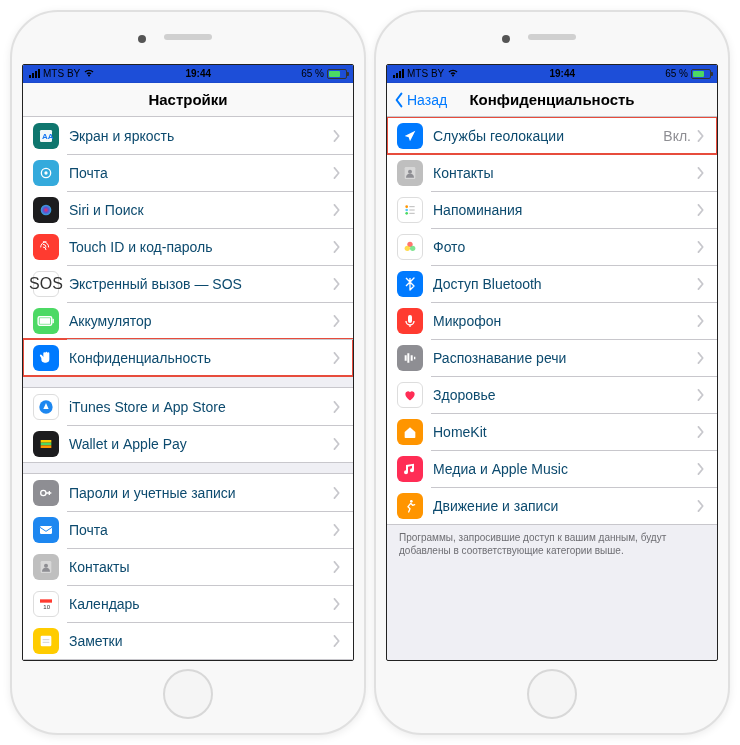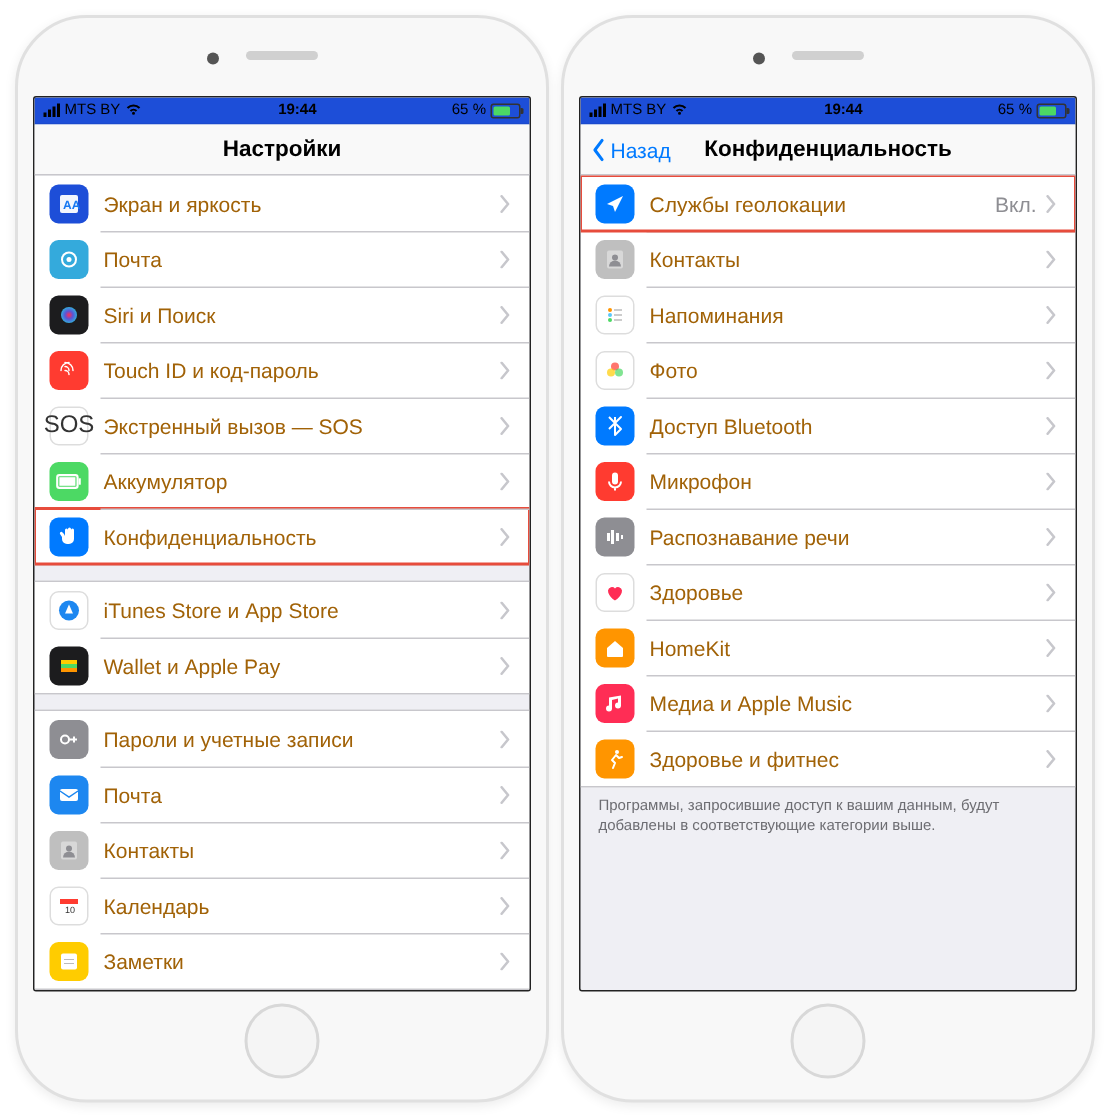--- a/index.html
+++ b/index.html
@@ -112,21 +112,21 @@
     display: flex; align-items: center; height: 37px;
     padding: 0 12px 0 10px; position: relative;
   }
   .row + .row::before {
     content:""; position:absolute; left:44px; right:0; top:0; height:0.5px; background:#c8c7cc;
   }
   .row .icon-box {
     width: 26px; height: 26px; border-radius: 6px; display:flex; align-items:center; justify-content:center;
     margin-right: 10px; color:#fff; flex-shrink: 0;
   }
-  .row .label { flex: 1; font-size: 14px; color:#a16207; white-space:nowrap; overflow:hidden; text-overflow:ellipsis; }
+  .row .label { flex: 1; font-size: 14px; color:#0c4a6e; white-space:nowrap; overflow:hidden; text-overflow:ellipsis; }
   .row .value { font-size: 14px; color:#8e8e93; margin-right: 6px; }
   .row .chev { color:#c7c7cc; }
   .row .chev svg { width:8px; height:12px; display:block; }
 
   .highlight {
     outline: 2px solid #e74c3c;
     outline-offset: -1px;
     z-index: 2;
   }
 
@@ -164,21 +164,21 @@
             <span class="batt-fill"></span>
           </span>
       </div>
     </div>
     <div class="navbar">
       <div class="nav-title">Настройки</div>
     </div>
     <div class="content" id="left-content">
         <div class="group">
           <div class="row">
-            <div class="icon-box" style="background:#1d4ed8">
+            <div class="icon-box" style="background:#0f766e">
               <svg width="16" height="16" viewBox="0 0 24 24">
                 <rect x="3" y="3" width="18" height="18" rx="2" fill="#fff" opacity="0.95"></rect>
                 <text x="6" y="17" font-size="12" fill="#1778f2" font-weight="700">AA</text>
               </svg>
             </div>
             <div class="label">Экран и яркость</div>
             <div class="chev">
               <svg viewBox="0 0 8 14">
                 <path d="M1 1l5 6-5 6" stroke="#c7c7cc" stroke-width="2" fill="none" stroke-linecap="round" stroke-linejoin="round"></path>
               </svg>
@@ -559,21 +559,21 @@
               </svg>
             </div>
           </div>
           <div class="row">
             <div class="icon-box" style="background:#ff9500">
               <svg width="16" height="16" viewBox="0 0 24 24">
                 <circle cx="14" cy="5" r="2" fill="#fff"></circle>
                 <path d="M10 21l2-5-3-3 4-5 3 3 3-1" stroke="#fff" stroke-width="2" fill="none" stroke-linecap="round" stroke-linejoin="round"></path>
               </svg>
             </div>
-            <div class="label">Здоровье и фитнес</div>
+            <div class="label">Движение и записи</div>
             <div class="chev">
               <svg viewBox="0 0 8 14">
                 <path d="M1 1l5 6-5 6" stroke="#c7c7cc" stroke-width="2" fill="none" stroke-linecap="round" stroke-linejoin="round"></path>
               </svg>
             </div>
           </div>
         </div>
         <div class="footer-note">Программы, запросившие доступ к вашим данным, будут добавлены в соответствующие категории выше.</div>
       </div>
   </div>

